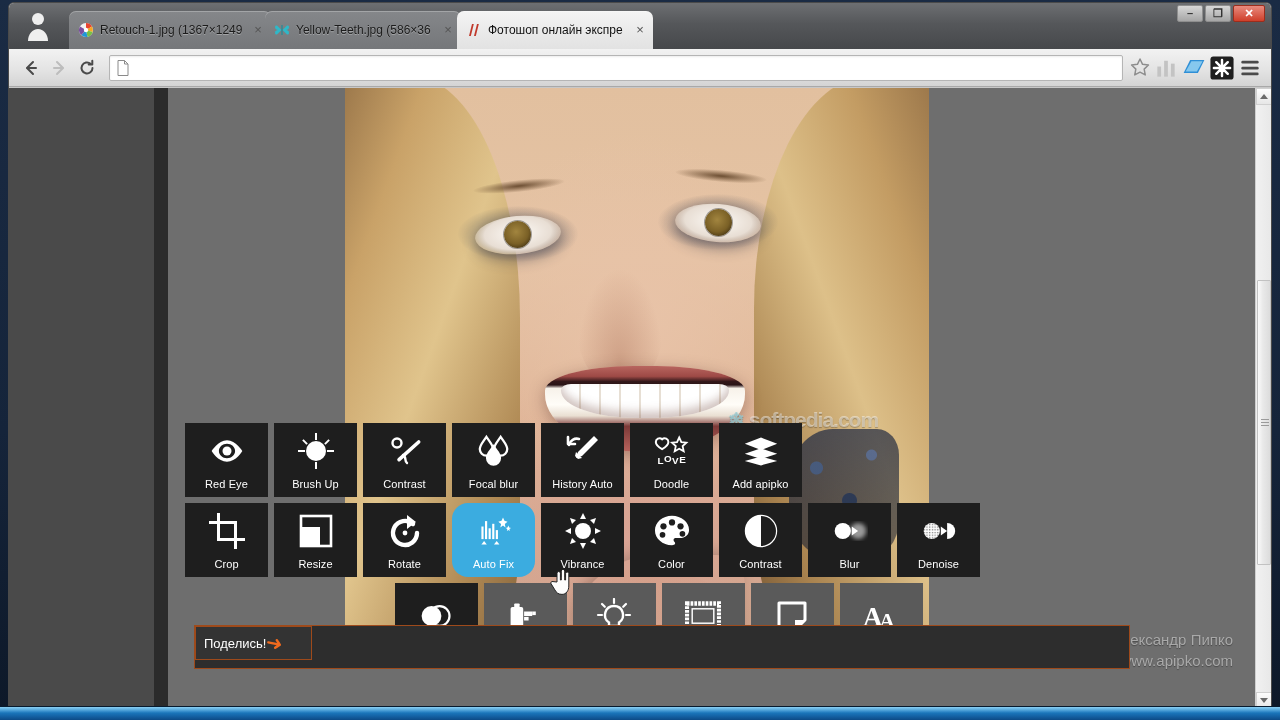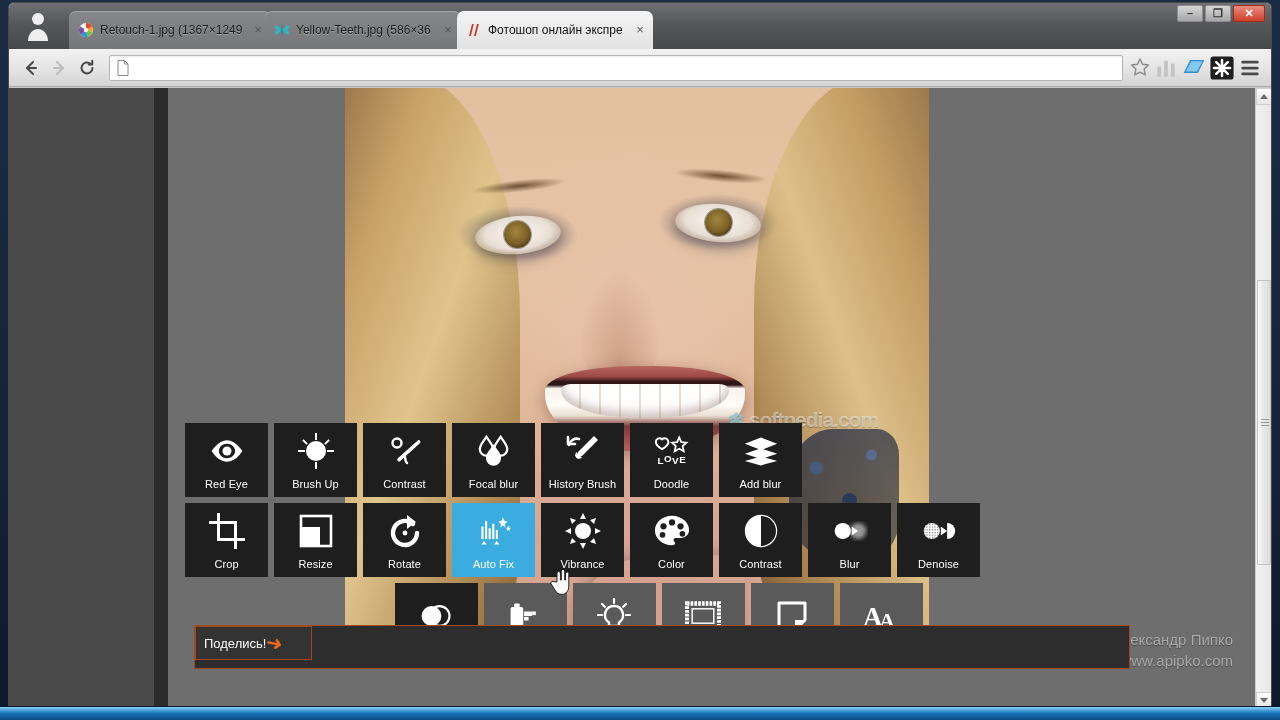--- a/index.html
+++ b/index.html
@@ -257,21 +257,21 @@
   .toolrow{ display:flex; gap:6px; }
   .toolrow.center{ align-self:center; }
   .tool{
     width:83px; height:74px; background:#1e1e1e;
     display:flex; flex-direction:column; align-items:center; justify-content:flex-end;
     padding-bottom:7px; cursor:pointer; user-select:none;
   }
   .tool .ic{ flex:1 1 auto; display:flex; align-items:center; justify-content:center; width:100%; }
   .tool .ic svg{ width:36px; height:36px; fill:#fff; }
   .tool .lb{ font-size:11px; color:#fff; font-weight:normal; letter-spacing:.1px; white-space:nowrap;}
-  .tool.sel{ background:#3bace0; }
+  .tool.sel{ background:#3bace0;border-radius:16px; }
   .tool.dark{ background:#1e1e1e; }
   .tool.grey{ background:#5a5a5a; }
   .tool.grey .lb{ color:#fff; }
   .row3 .tool{ height:84px; }
 
   
   #share{
     position:absolute; left:9px; bottom:-2px; width:936px; height:44px;
     background:#2d2d2d; border:1px solid #9e4a1b;
   }
@@ -498,21 +498,21 @@
               </div>
               <div class="tool dark">
                 <span class="ic">
                   <svg viewBox="0 0 36 36">
                       <path d="M4 12a8 8 0 0 1 10-6" fill="none" stroke="#fff" stroke-width="2.6" stroke-linecap="round"></path>
                       <path d="M3 4v7h7" fill="none" stroke="#fff" stroke-width="2.6" stroke-linecap="round" stroke-linejoin="round"></path>
                       <path d="M29 3l4 4-16 16-6 2 2-6z"></path>
                       <path d="M11 19l6 6-4 1-3-3z" fill="#fff"></path>
                     </svg>
                 </span>
-                <span class="lb">History Brush</span>
+                <span class="lb">History Auto</span>
               </div>
               <div class="tool dark">
                 <span class="ic">
                   <svg viewBox="0 0 40 34">
                       <path d="M9 4c3-3 7 0 7 3 0 4-7 8-7 8s-7-4-7-8c0-3 4-6 7-3z" fill="none" stroke="#fff" stroke-width="2.2"></path>
                       <path d="M28 2l2.4 5.2 5.6.6-4.2 3.8 1.2 5.6L28 14.4l-5 2.8 1.2-5.6L20 7.8l5.6-.6z" fill="none" stroke="#fff" stroke-width="2"></path>
                       <text x="4" y="31" font-family="Liberation Sans, sans-serif" font-size="11" font-weight="bold" fill="#fff">L</text>
                       <text x="11" y="29" font-family="Liberation Sans, sans-serif" font-size="11" font-weight="bold" fill="#fff">O</text>
                       <text x="20" y="32" font-family="Liberation Sans, sans-serif" font-size="11" font-weight="bold" fill="#fff">V</text>
                       <text x="28" y="30" font-family="Liberation Sans, sans-serif" font-size="11" font-weight="bold" fill="#fff">E</text>
@@ -521,21 +521,21 @@
                 <span class="lb">Doodle</span>
               </div>
               <div class="tool dark">
                 <span class="ic">
                   <svg viewBox="0 0 40 32">
                       <path d="M20 1 38 8l-18 7L2 8z"></path>
                       <path d="M20 13 38 19l-18 6-18-6z"></path>
                       <path d="M20 22 38 27l-18 5-18-5z"></path>
                     </svg>
                 </span>
-                <span class="lb">Add blur</span>
+                <span class="lb">Add apipko</span>
               </div>
             </div>
 
             <div class="toolrow">
               <div class="tool dark">
                 <span class="ic">
                   <svg viewBox="0 0 36 36">
                       <rect x="8" y="0" width="3" height="28"></rect>
                       <rect x="0" y="8" width="28" height="3"></rect>
                       <rect x="25" y="8" width="3" height="28"></rect>

